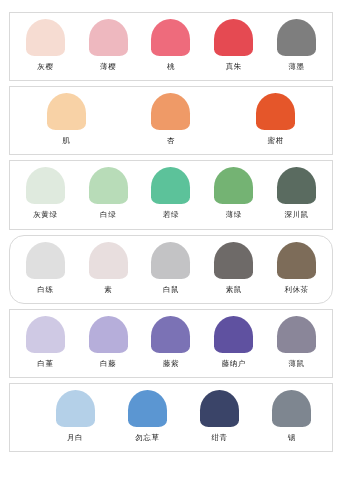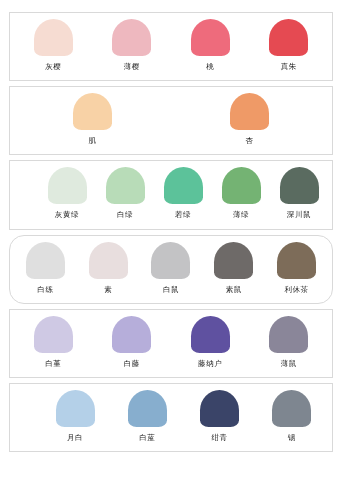--- a/index.html
+++ b/index.html
@@ -73,32 +73,40 @@
         <div class="swatch-label">薄樱</div>
       </div>
       <div class="swatch-cell">
         <div class="swatch-chip" title="#EE6B7C" style="background: rgb(238, 107, 124);"></div>
         <div class="swatch-label">桃</div>
       </div>
       <div class="swatch-cell">
         <div class="swatch-chip" title="#E54A52" style="background: rgb(229, 74, 82);"></div>
         <div class="swatch-label">真朱</div>
       </div>
+      <div class="swatch-cell">
+        <div class="swatch-chip" title="#7E7E7E" style="background: rgb(126, 126, 126);"></div>
+        <div class="swatch-label">薄墨</div>
+      </div>
     </div>
     <div class="palette-row" style="border-color: rgb(217, 217, 217);">
       <div class="swatch-cell">
         <div class="swatch-chip" title="#F8D2A6" style="background: rgb(248, 210, 166);"></div>
         <div class="swatch-label">肌</div>
       </div>
       <div class="swatch-cell">
         <div class="swatch-chip" title="#EF9A67" style="background: rgb(239, 154, 103);"></div>
         <div class="swatch-label">杏</div>
       </div>
+      <div class="swatch-cell">
+        <div class="swatch-chip" title="#E5562A" style="background: rgb(229, 86, 42);"></div>
+        <div class="swatch-label">蜜柑</div>
+      </div>
     </div>
-    <div class="palette-row" style="border-color: rgb(217, 217, 217); justify-content: flex-end;">
+    <div class="palette-row" style="border-color: rgb(217, 217, 217);">
       <div class="swatch-cell">
         <div class="swatch-chip" title="#DFEADE" style="background: rgb(223, 234, 222);"></div>
         <div class="swatch-label">灰黄绿</div>
       </div>
       <div class="swatch-cell">
         <div class="swatch-chip" title="#B8DCB8" style="background: rgb(184, 220, 184);"></div>
         <div class="swatch-label">白绿</div>
       </div>
       <div class="swatch-cell">
         <div class="swatch-chip" title="#5CC29A" style="background: rgb(92, 194, 154);"></div>
@@ -138,36 +146,40 @@
     <div class="palette-row" style="border-color: rgb(217, 217, 217);">
       <div class="swatch-cell">
         <div class="swatch-chip" title="#CFC9E4" style="background: rgb(207, 201, 228);"></div>
         <div class="swatch-label">白堇</div>
       </div>
       <div class="swatch-cell">
         <div class="swatch-chip" title="#B6AEDA" style="background: rgb(182, 174, 218);"></div>
         <div class="swatch-label">白藤</div>
       </div>
       <div class="swatch-cell">
+        <div class="swatch-chip" title="#7B72B5" style="background: rgb(123, 114, 181);"></div>
+        <div class="swatch-label">藤紫</div>
+      </div>
+      <div class="swatch-cell">
         <div class="swatch-chip" title="#5F51A0" style="background: rgb(95, 81, 160);"></div>
         <div class="swatch-label">藤纳户</div>
       </div>
       <div class="swatch-cell">
         <div class="swatch-chip" title="#8A8699" style="background: rgb(138, 134, 153);"></div>
         <div class="swatch-label">薄鼠</div>
       </div>
     </div>
     <div class="palette-row" style="border-color: rgb(217, 217, 217); padding-left: 29px;">
       <div class="swatch-cell">
         <div class="swatch-chip" title="#B4D0E8" style="background: rgb(180, 208, 232);"></div>
         <div class="swatch-label">月白</div>
       </div>
       <div class="swatch-cell">
-        <div class="swatch-chip" title="#87AECE" style="background: rgb(135, 174, 206);"></div>
-        <div class="swatch-label">白蓝</div>
+        <div class="swatch-chip" title="#5B96D2" style="background: rgb(91, 150, 210);"></div>
+        <div class="swatch-label">勿忘草</div>
       </div>
       <div class="swatch-cell">
         <div class="swatch-chip" title="#3A4468" style="background: rgb(58, 68, 104);"></div>
         <div class="swatch-label">绀青</div>
       </div>
       <div class="swatch-cell">
         <div class="swatch-chip" title="#7E8690" style="background: rgb(126, 134, 144);"></div>
         <div class="swatch-label">锡</div>
       </div>
     </div>

